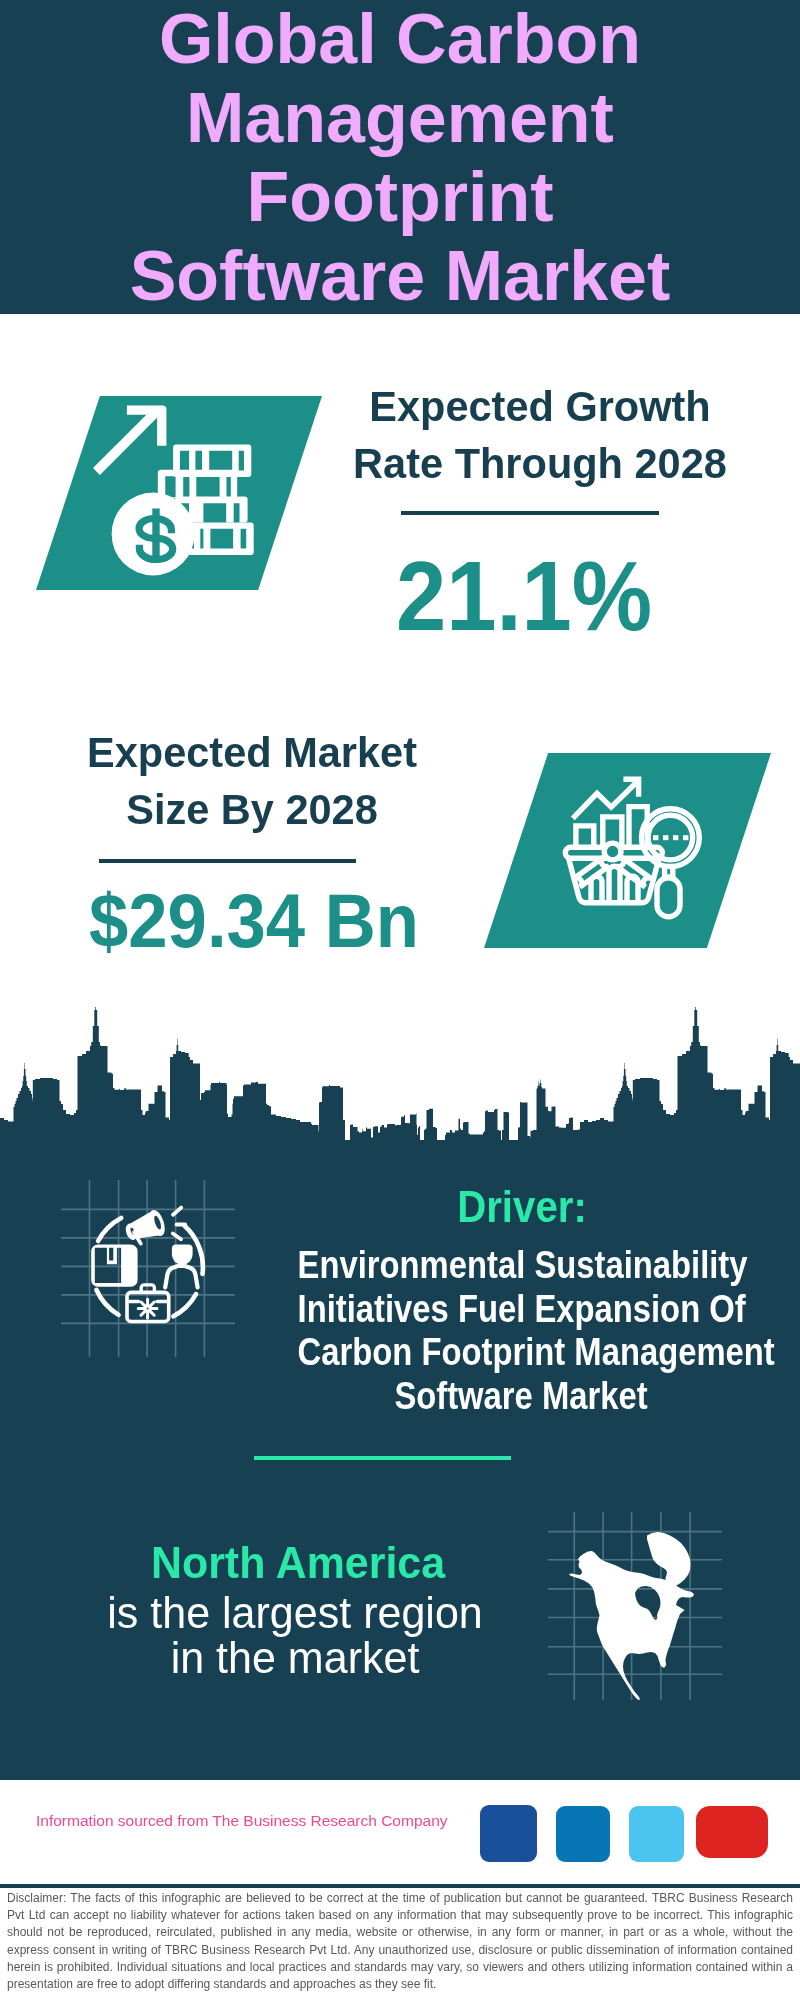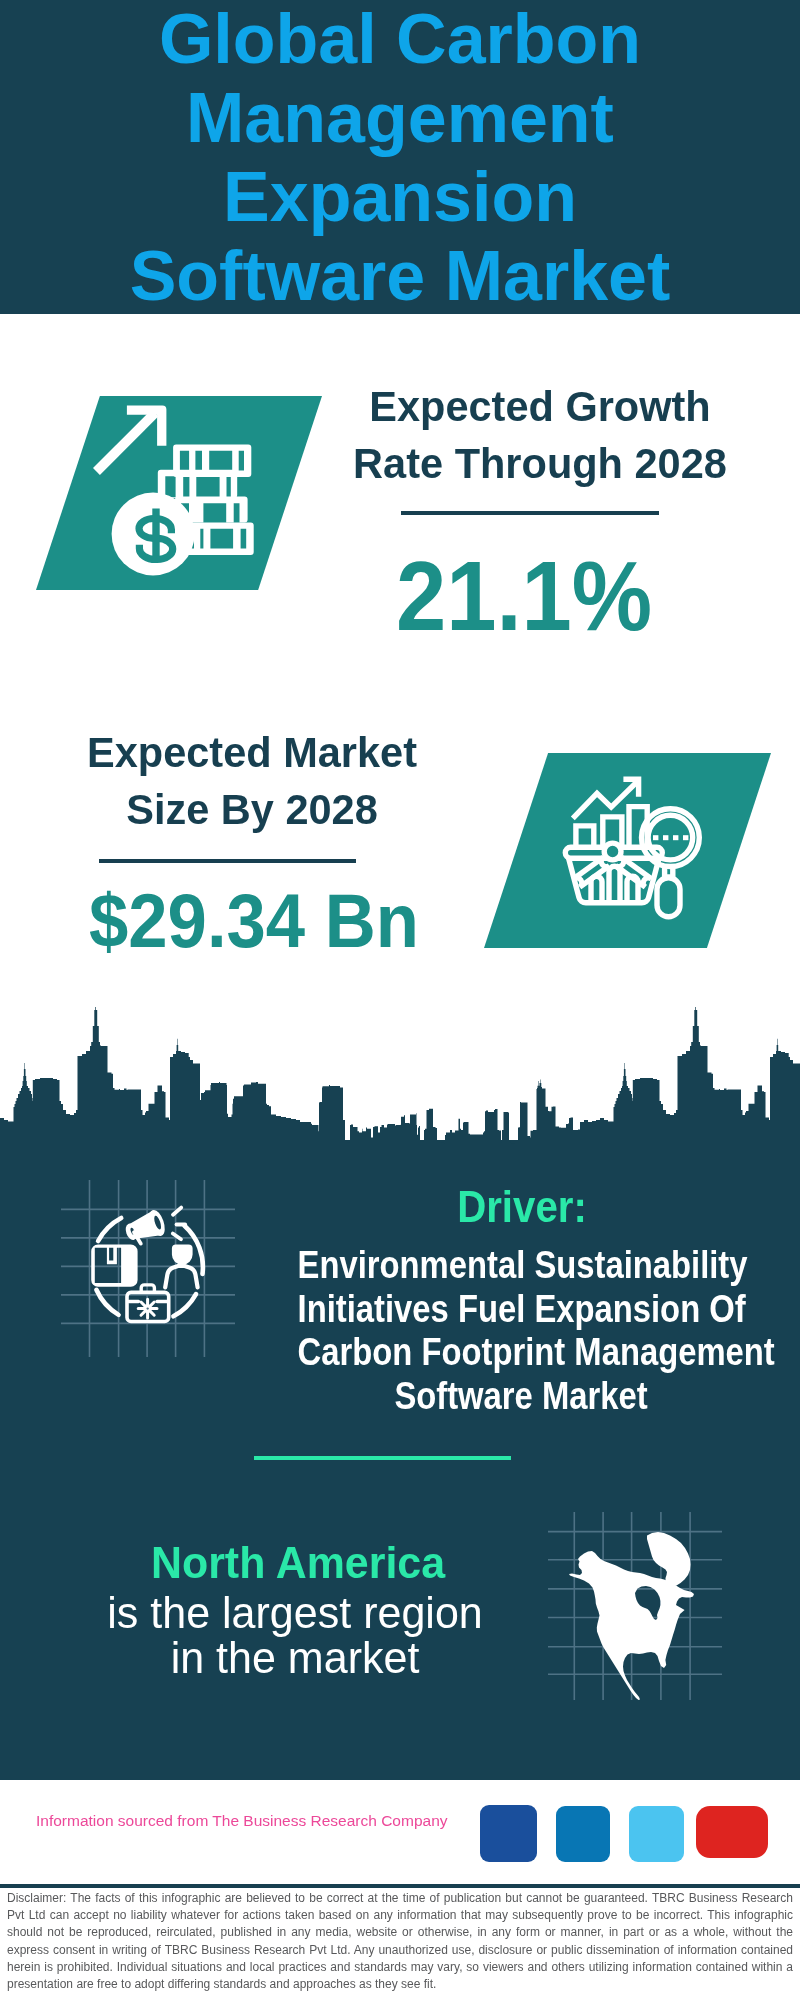--- a/index.html
+++ b/index.html
@@ -13,21 +13,21 @@
   }
   .page { position:relative; width:800px; height:2000px; overflow:hidden; }
 
   
   .header {
     position:absolute; left:0; top:0; width:800px; height:314px;
     background:#174152;
   }
   .header-title {
     position:absolute; left:0; top:0px; width:800px;
-    text-align:center; color:#0ea5e9;
+    text-align:center; color:#f0abfc;
     font-size:70px; font-weight:bold; line-height:79px;
   }
 
   
   .white-band { position:absolute; left:0; top:314px; width:800px; height:746px; background:#ffffff; }
 
   
   .plgram {
     position:absolute; background:#1C8F88;
     -webkit-clip-path: polygon(22.33% 0%, 100% 0%, 77.67% 100%, 0% 100%);
@@ -112,21 +112,21 @@
 </style>
 </head>
 <body>
 
 <div class="page">
 
   <div class="header">
     <div class="header-title">
         <div>Global Carbon</div>
         <div>Management</div>
-        <div>Expansion</div>
+        <div>Footprint</div>
         <div>Software Market</div>
       </div>
   </div>
 
   <div class="white-band"></div>
 
   <div class="plgram" id="tile-growth"></div>
   <svg class="tile-svg" id="icon-growth" viewBox="88 400 176 180" width="176" height="180">
     <g fill="#ffffff">
 

